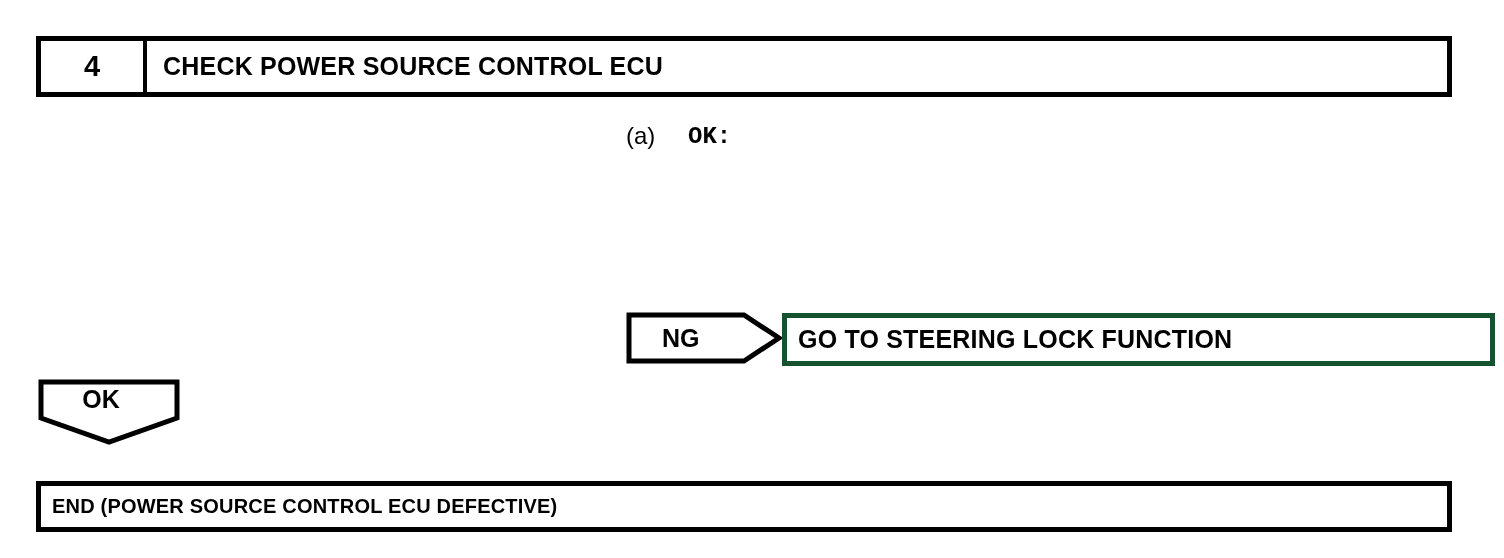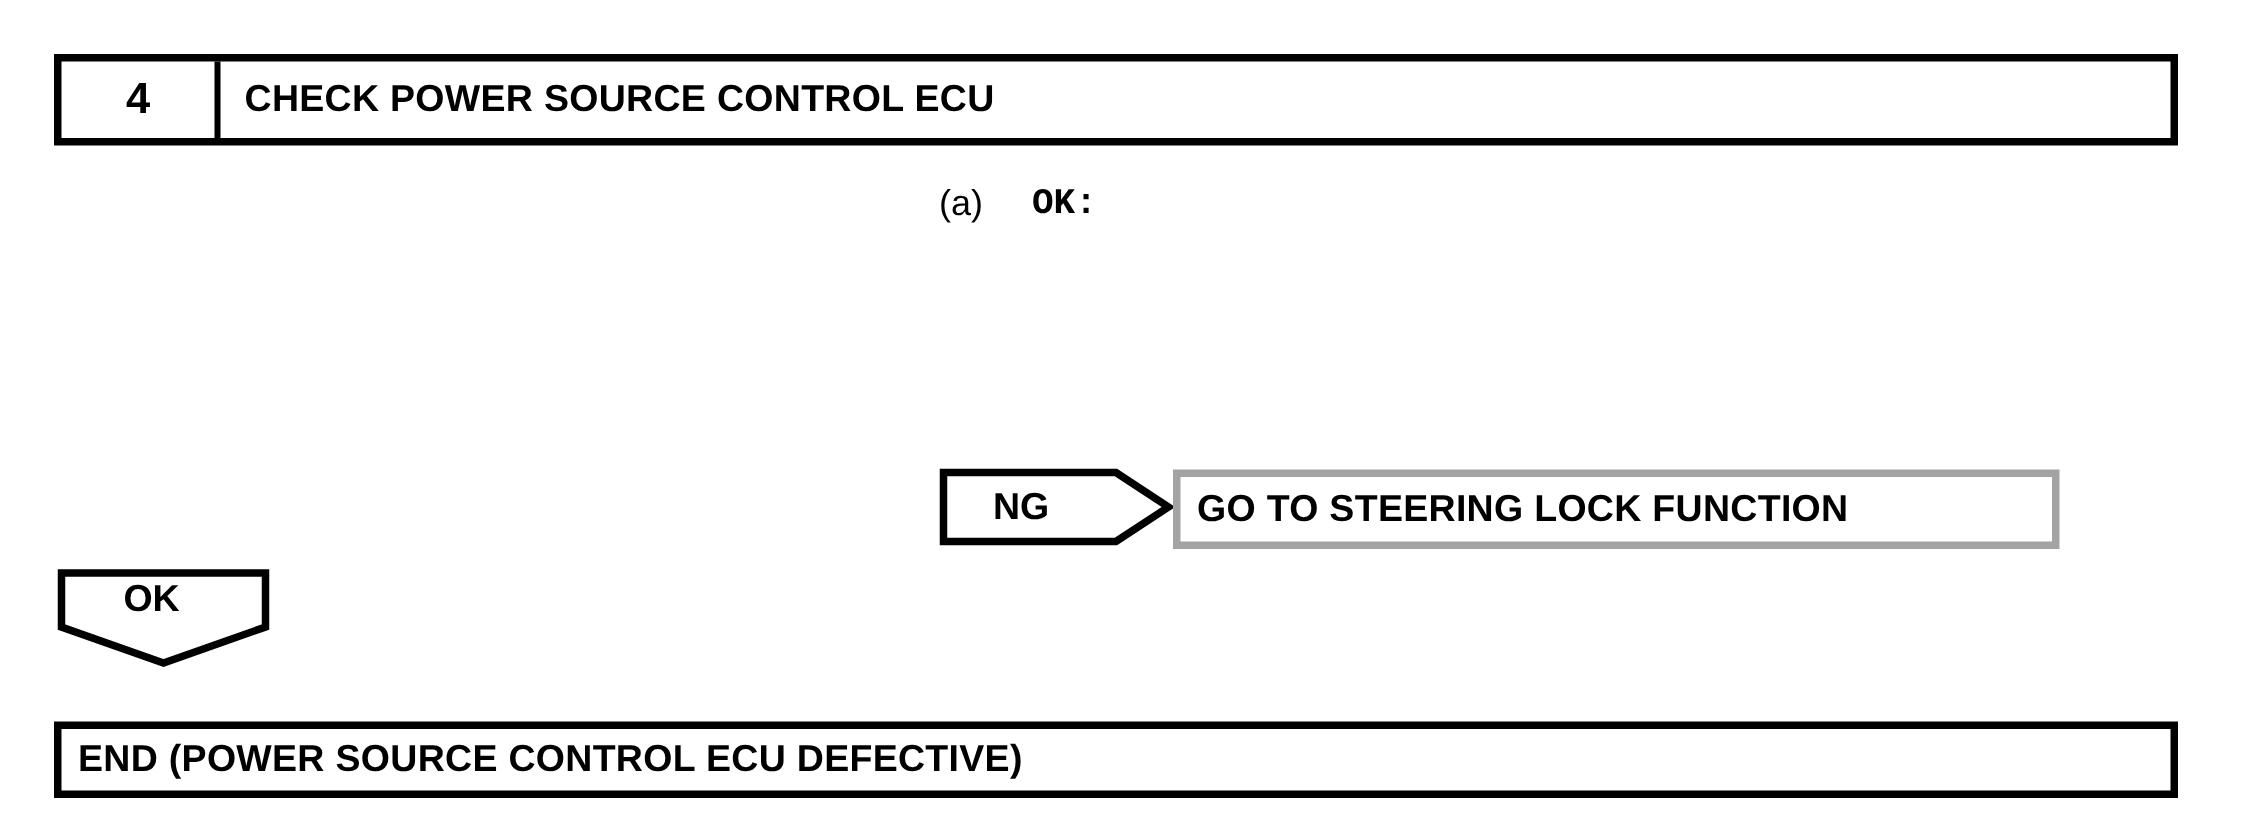--- a/index.html
+++ b/index.html
@@ -112,23 +112,23 @@
     align-items: center;
     font-size: 25px;
     font-weight: bold;
     margin-left: 18px;
   }
 
   .result-box {
     position: absolute;
     left: 782px;
     top: 313px;
-    width: 591px;
+    width: 713px;
     height: 53px;
-    border: 5px solid #a3a3a3;
+    border: 5px solid #14532d;
     box-sizing: border-box;
     display: flex;
     align-items: center;
     padding-left: 11px;
     font-size: 25px;
     font-weight: bold;
     letter-spacing: 0.2px;
   }
 
   
@@ -158,21 +158,21 @@
     position: absolute;
     left: 36px;
     top: 481px;
     width: 1416px;
     height: 51px;
     border: 5px solid #000;
     box-sizing: border-box;
     display: flex;
     align-items: center;
     padding-left: 11px;
-    font-size: 25px;
+    font-size: 20px;
     font-weight: bold;
     letter-spacing: 0.2px;
   }
 </style>
 </head>
 <body>
 
 <div class="step-box">
   <div class="step-num">4</div>
   <div class="step-title">CHECK POWER SOURCE CONTROL ECU</div>

